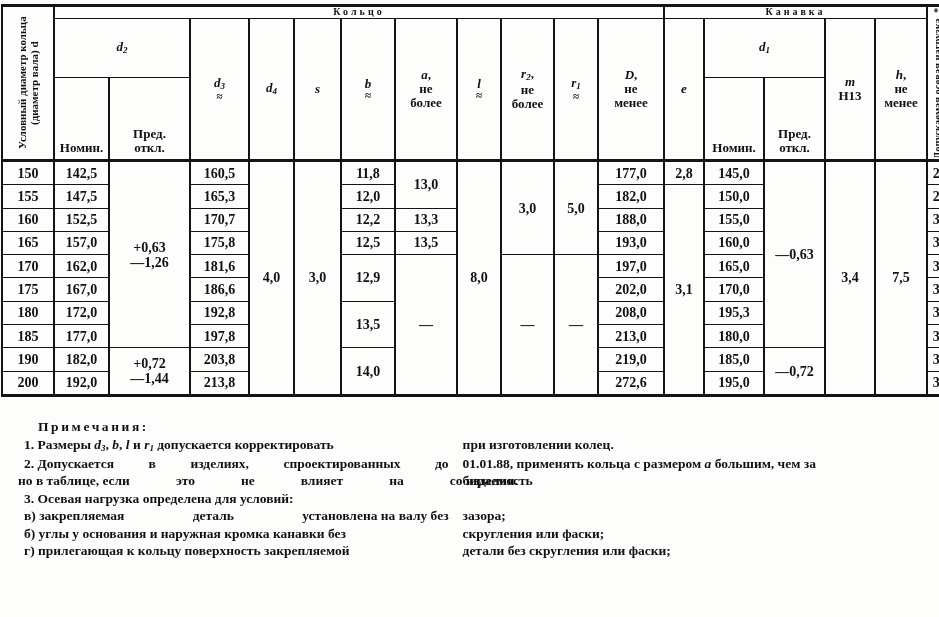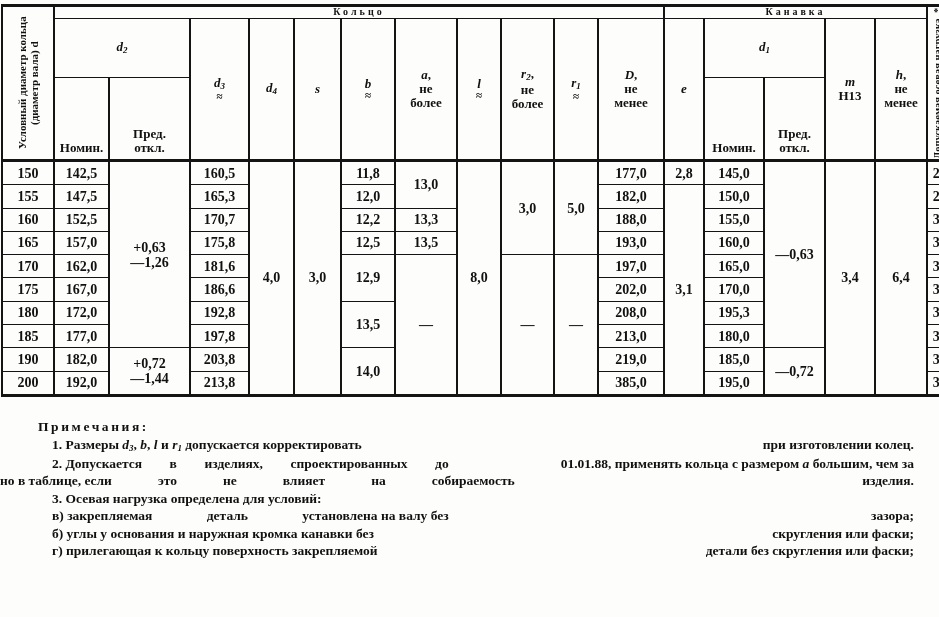--- a/index.html
+++ b/index.html
@@ -70,23 +70,23 @@
     font-weight:bold;
     font-family:"Liberation Serif", serif;
     line-height:1.29;
   }
   .notes .ntitle{
     letter-spacing:2.6px;
     margin:0 0 1px 38px;
     font-size:13.5px;
   }
   .nrow{display:flex;width:100%;}
-  .ncolL{width:466px;padding-left:52px;box-sizing:border-box;}
-  .ncolR{width:455px;box-sizing:border-box;text-align:right;}
-  .nrow.hang .ncolL{padding-left:0;gap:46px;}
+  .ncolL{width:466px;padding-left:24px;box-sizing:border-box;}
+  .ncolR{width:455px;box-sizing:border-box;}
+  .nrow.hang .ncolL{padding-left:18px;gap:46px;}
   .jst{
     display:flex;
     justify-content:space-between;
     padding-right:14px;
   }
   .jst > span{white-space:pre;}
 </style>
 </head>
 <body>
 
@@ -212,21 +212,21 @@
     <td class="datacell thicktop thickleft">11,8</td>
     <td rowspan="2" class="datacell thicktop thickleft">13,0</td>
     <td rowspan="10" class="datacell thicktop thickleft thickbot">8,0</td>
     <td rowspan="4" class="datacell thicktop thickleft">3,0</td>
     <td rowspan="4" class="datacell thicktop thickleft">5,0</td>
     <td class="datacell thicktop thickleft">177,0</td>
     <td class="datacell thicktop thickleft">2,8</td>
     <td class="datacell thicktop thickleft">145,0</td>
     <td rowspan="8" class="datacell thicktop thickleft">—0,63</td>
     <td rowspan="10" class="datacell thicktop thickleft thickbot">3,4</td>
-    <td rowspan="10" class="datacell thicktop thickleft thickbot">6,4</td>
+    <td rowspan="10" class="datacell thicktop thickleft thickbot">7,5</td>
     <td class="datacell thicktop thickleft">289</td>
   </tr>
 
   <tr>
     <td class="datacell thickleft">155</td>
     <td class="datacell thickleft">147,5</td>
     <td class="datacell thickleft">165,3</td>
     <td class="datacell thickleft">12,0</td>
     <td class="datacell thickleft">182,0</td>
     <td rowspan="9" class="datacell thickleft thickbot">3,1</td>
@@ -309,21 +309,21 @@
     <td class="datacell thickleft">219,0</td>
     <td class="datacell thickleft">185,0</td>
     <td rowspan="2" class="datacell thickleft thickbot">—0,72</td>
     <td class="datacell thickleft">368</td>
   </tr>
 
   <tr>
     <td class="datacell thickleft thickbot">200</td>
     <td class="datacell thickleft thickbot">192,0</td>
     <td class="datacell thickleft thickbot">213,8</td>
-    <td class="datacell thickleft thickbot">385,0</td>
+    <td class="datacell thickleft thickbot">272,6</td>
     <td class="datacell thickleft thickbot">195,0</td>
     <td class="datacell thickleft thickbot">387</td>
   </tr>
 </tbody>
     </table>
 
 <div class="notes">
   <div class="ntitle">Примечания:</div>
 
   <div class="nrow">

